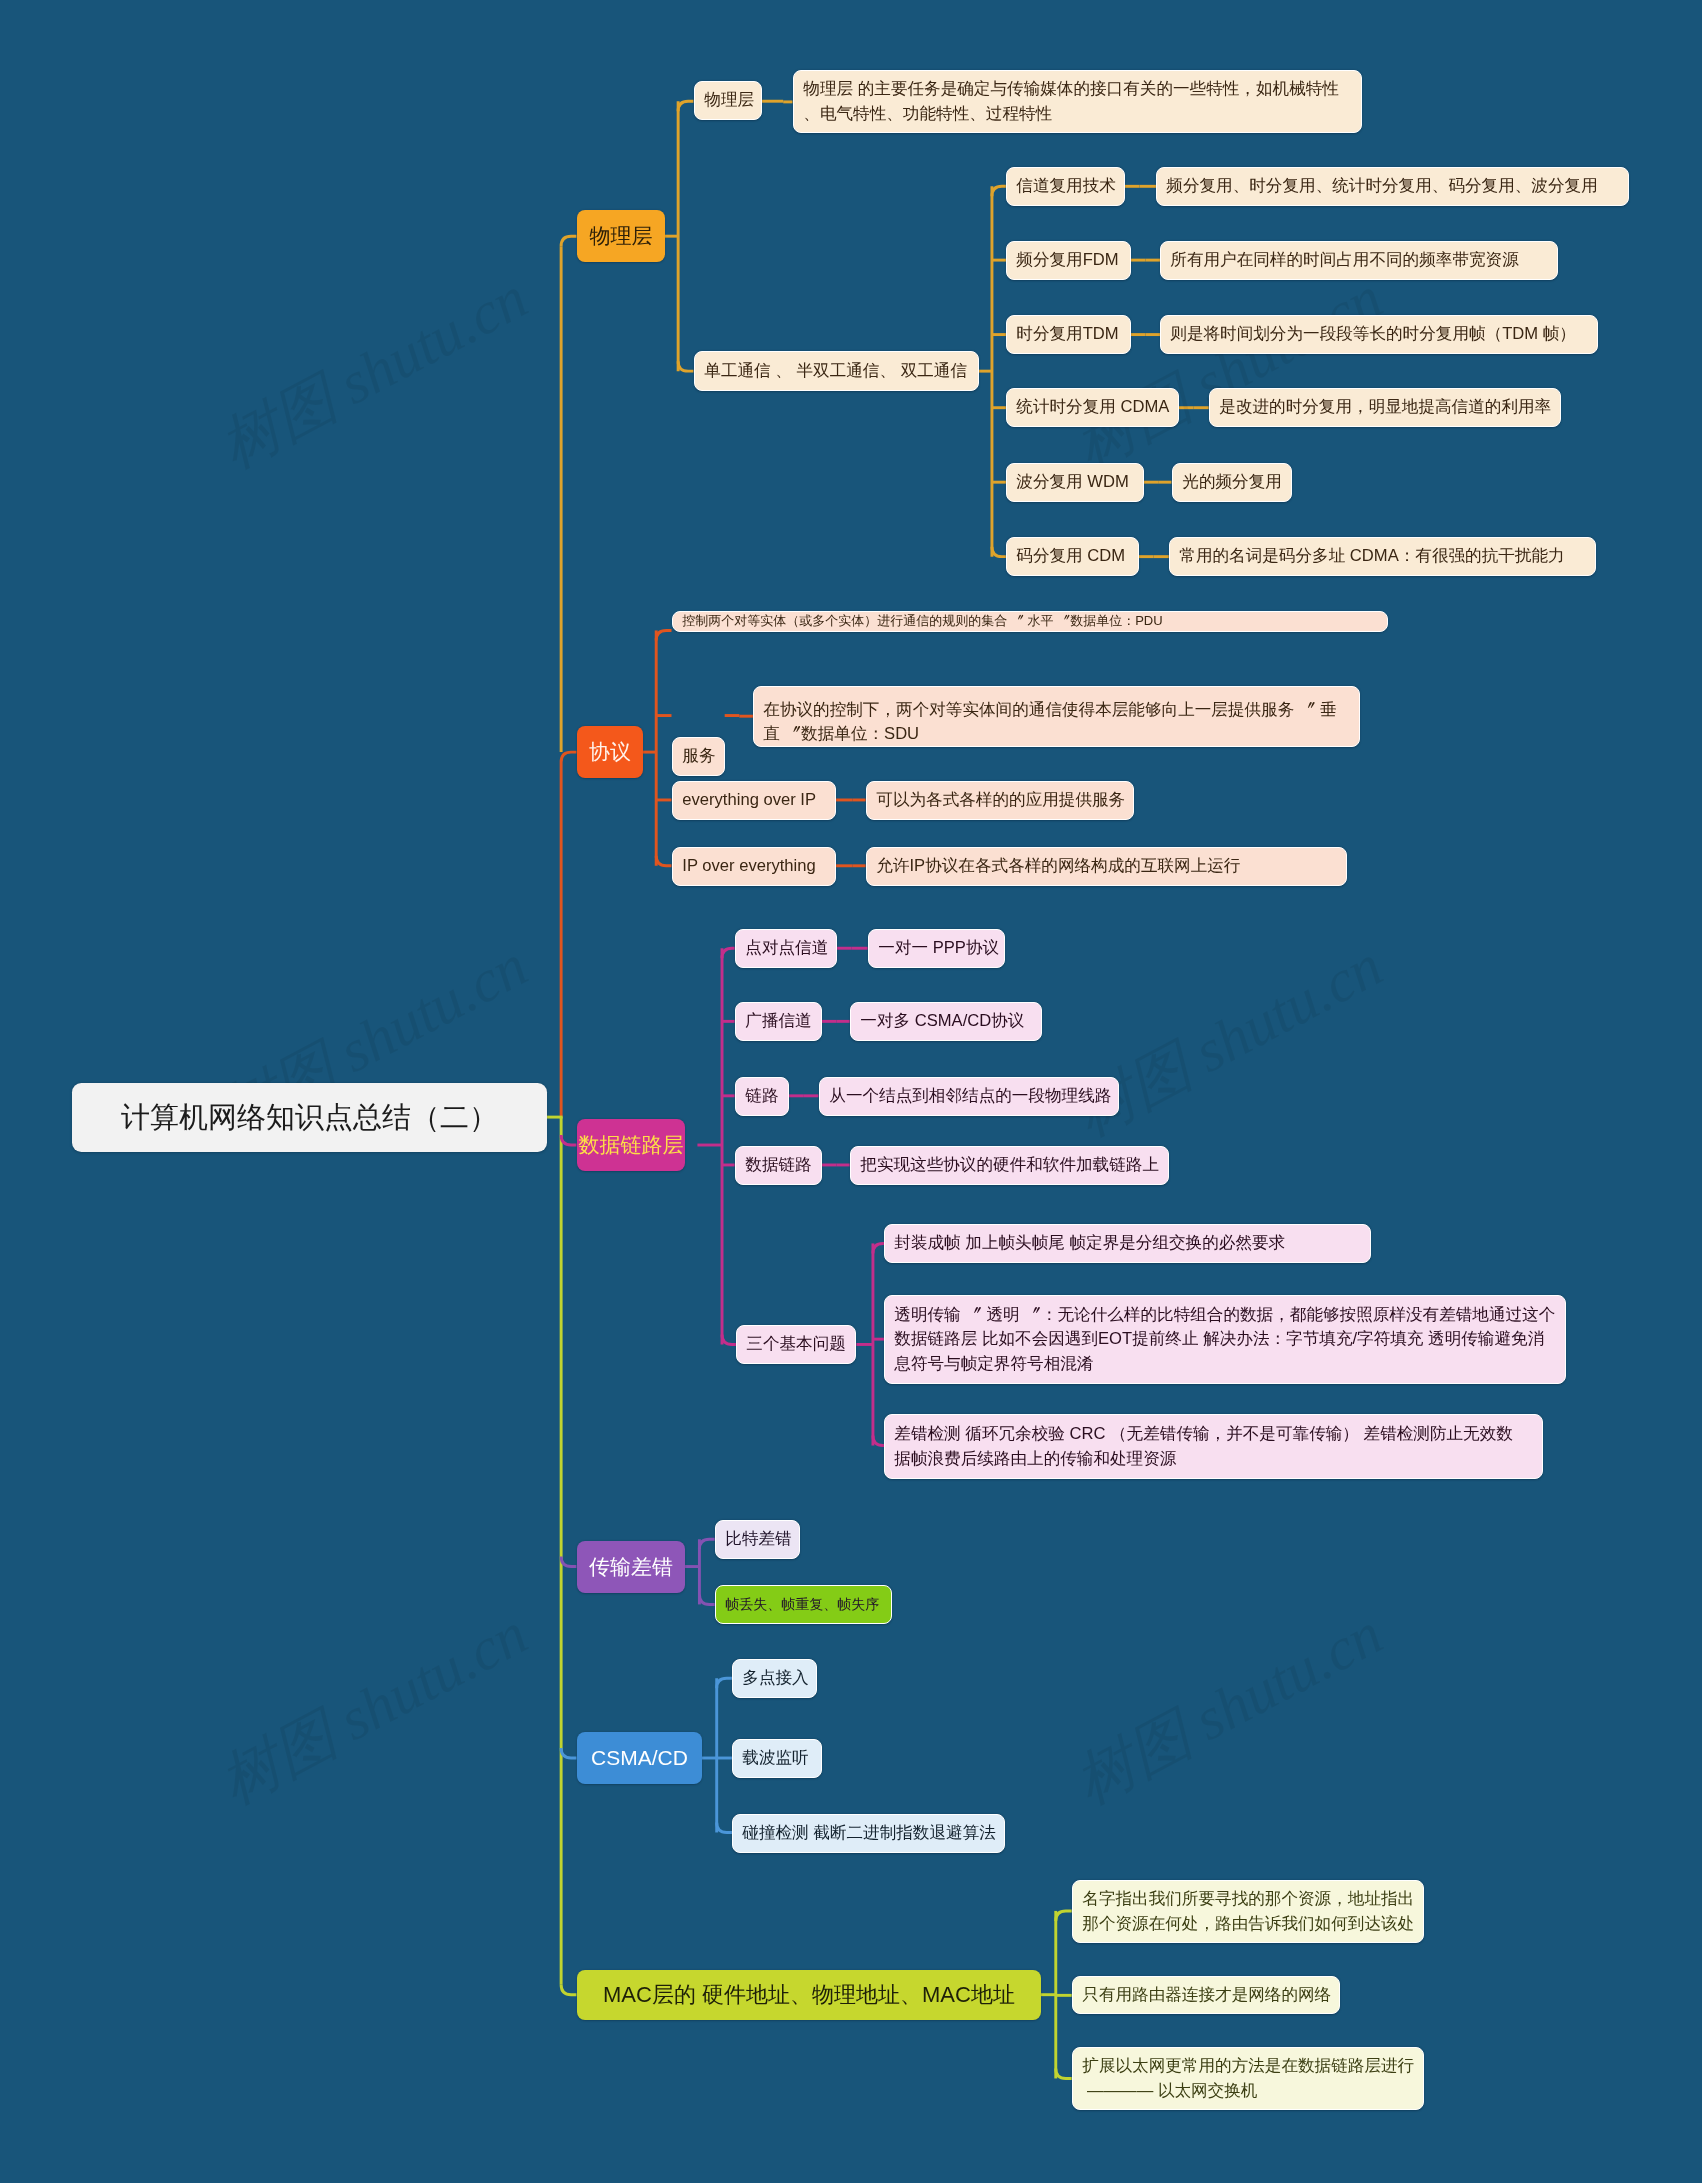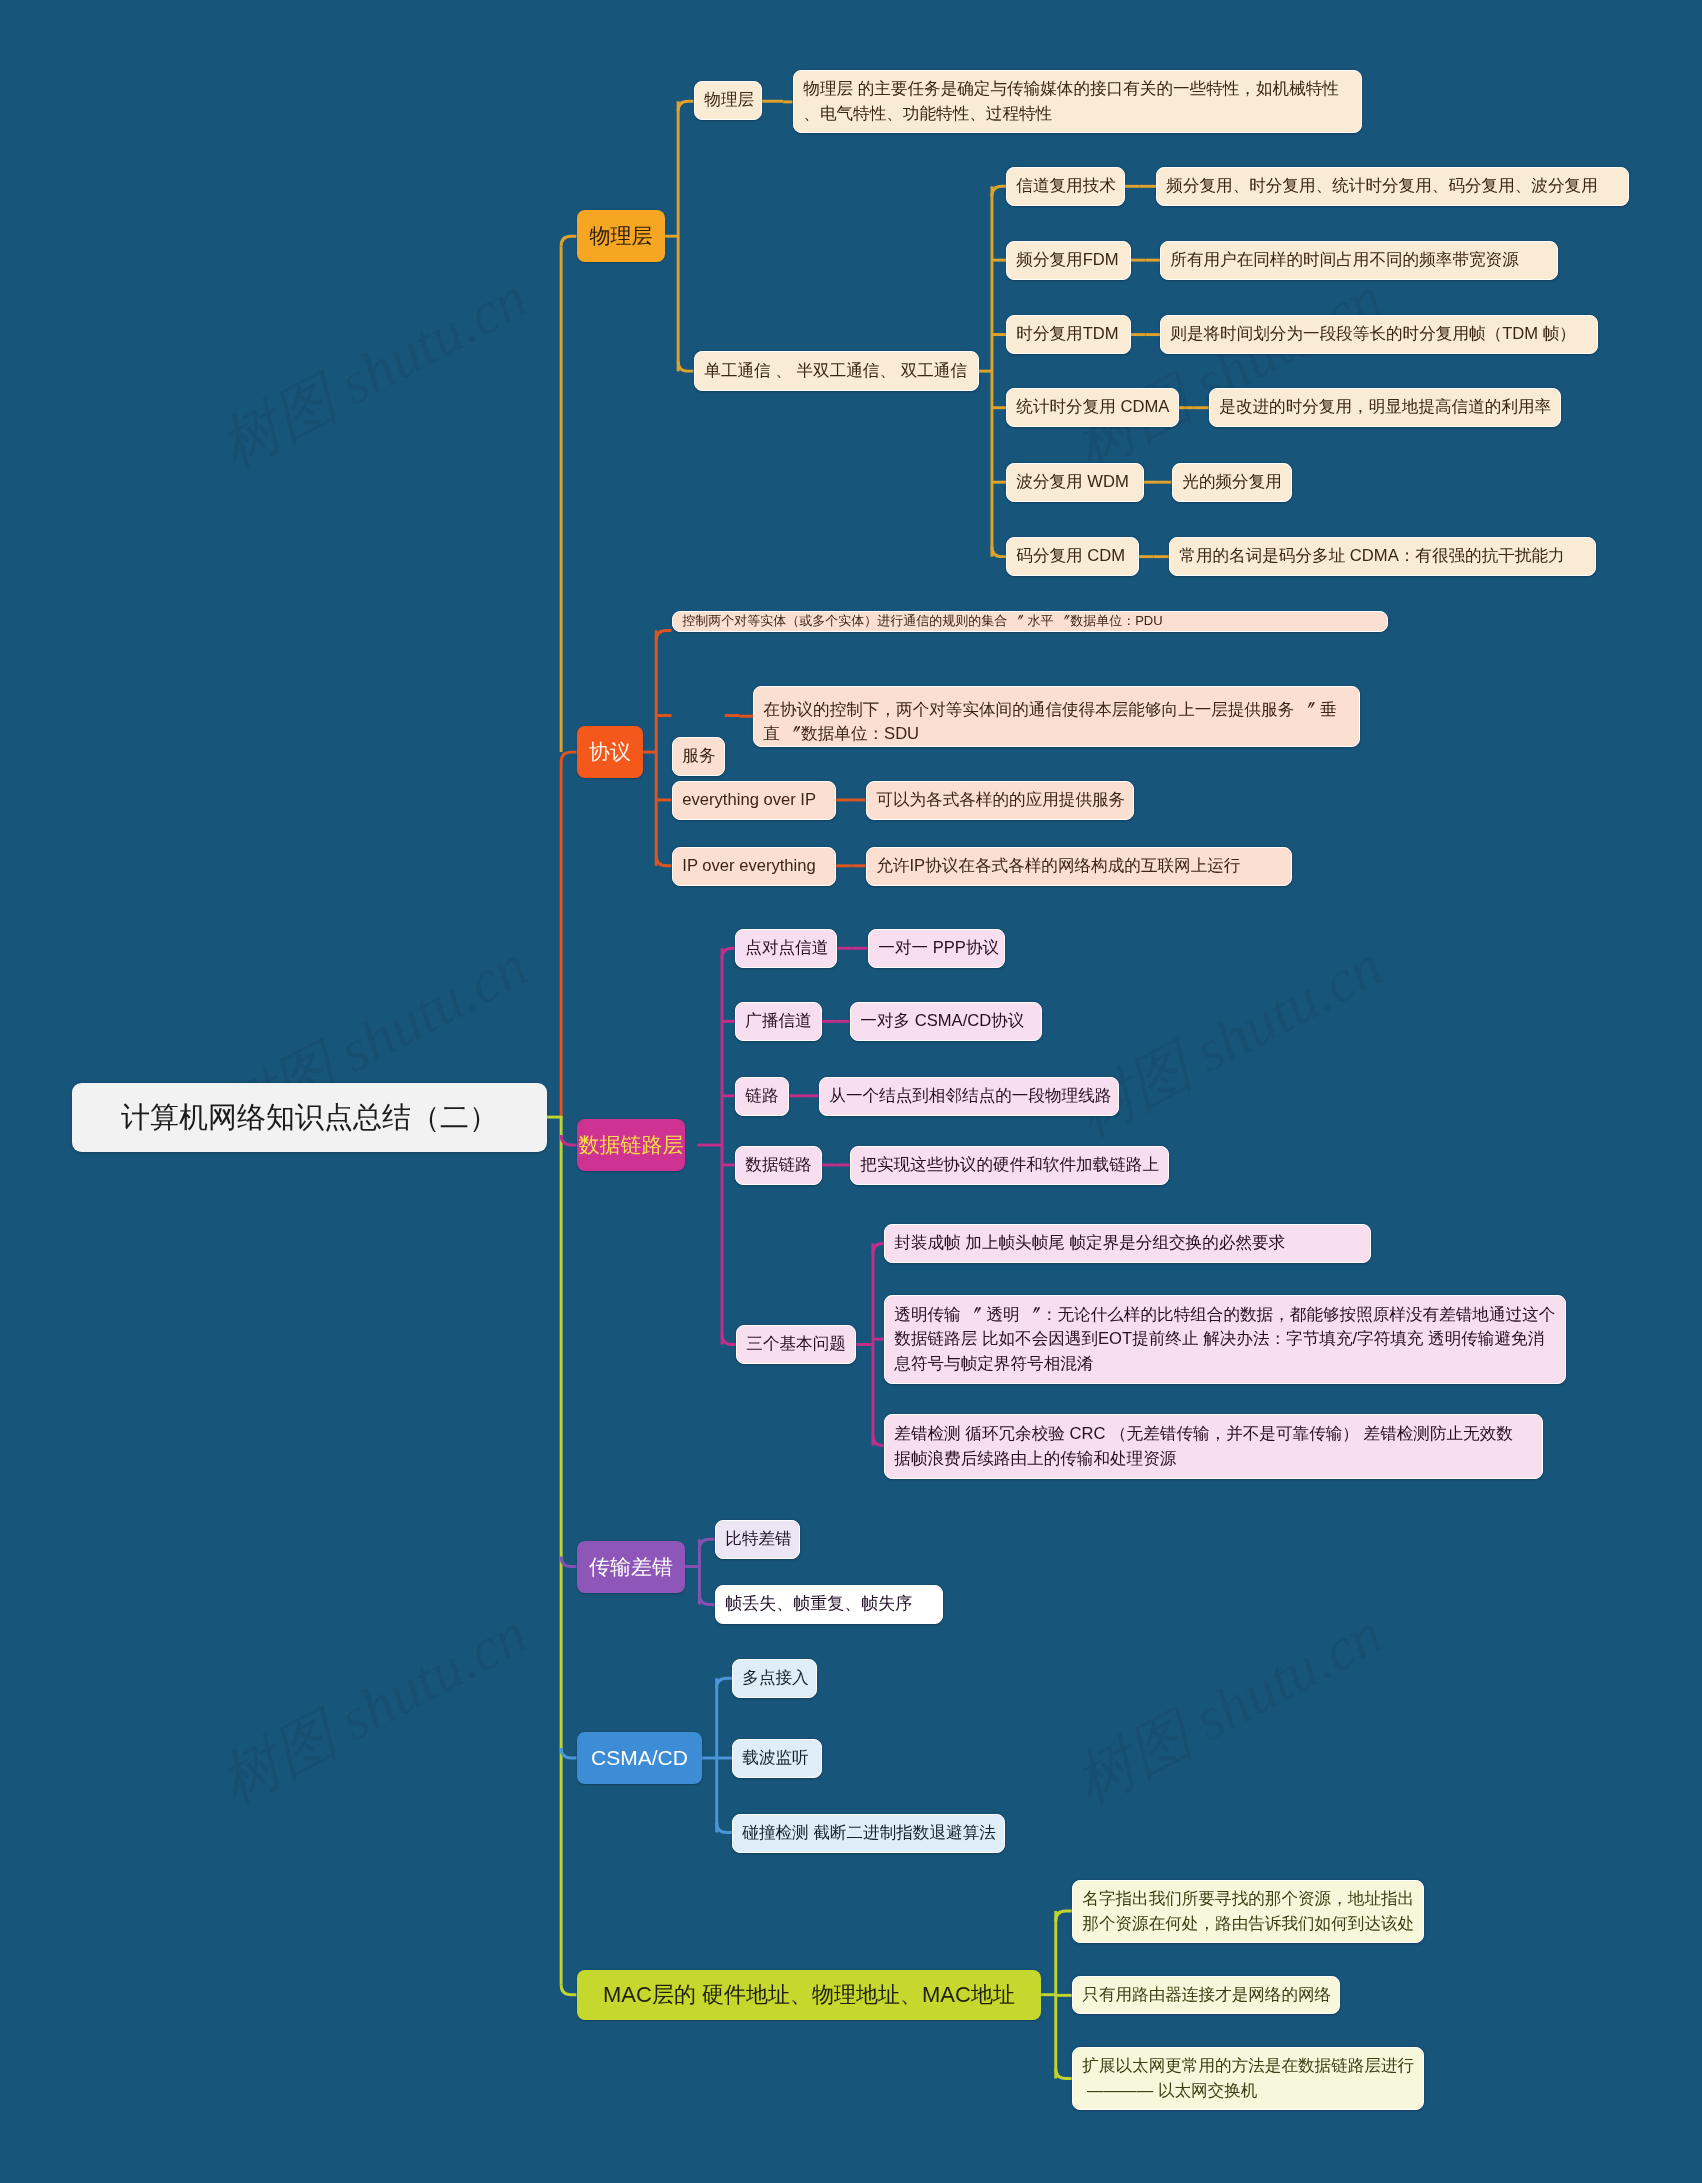--- a/index.html
+++ b/index.html
@@ -136,21 +136,21 @@
     <div class="node bnode" style="left:577px;top:726px;height:52px;font-size:21px;background:#F4581B;color:#FFF3EC;width:66px;">
       <span>协议</span>
     </div>
     <div class="node leaf" style="left:672px;top:611px;height:21px;font-size:13px;background:#FBE0D2;color:#3A2613;width:716px;border:1.3px solid #ffffff;"><span>控制两个对等实体（或多个实体）进行通信的规则的集合 〞 水平 〞数据单位：PDU</span></div>
     <div class="node leaf" style="left:672px;top:696px;height:39px;font-size:16.6px;background:#FBE0D2;color:#3A2613;width:53px;border:1.3px solid #ffffff;margin-top:41px;"><span>服务</span></div>
     <div class="node leaf" style="left:753px;top:686px;height:61px;font-size:16.6px;background:#FBE0D2;color:#3A2613;width:607px;border:1.3px solid #ffffff;align-items:flex-end;"><span>在协议的控制下，两个对等实体间的通信使得本层能够向上一层提供服务 〞 垂
 直 〞数据单位：SDU</span></div>
     <div class="node leaf" style="left:672px;top:781px;height:39px;font-size:16.6px;background:#FBE0D2;color:#3A2613;width:164px;border:1.3px solid #ffffff;"><span>everything over IP</span></div>
     <div class="node leaf" style="left:866px;top:781px;height:39px;font-size:16.6px;background:#FBE0D2;color:#3A2613;width:268px;border:1.3px solid #ffffff;"><span>可以为各式各样的的应用提供服务</span></div>
     <div class="node leaf" style="left:672px;top:847px;height:39px;font-size:16.6px;background:#FBE0D2;color:#3A2613;width:164px;border:1.3px solid #ffffff;"><span>IP over everything</span></div>
-    <div class="node leaf" style="left:866px;top:847px;height:39px;font-size:16.6px;background:#FBE0D2;color:#3A2613;width:426px;border:1.3px solid #ffffff;align-items:center;"><span>允许IP协议在各式各样的网络构成的互联网上运行</span></div>
+    <div class="node leaf" style="left:866px;top:847px;height:39px;font-size:16.6px;background:#FBE0D2;color:#3A2613;width:481px;border:1.3px solid #ffffff;align-items:center;"><span>允许IP协议在各式各样的网络构成的互联网上运行</span></div>
     <div class="node bnode" style="left:577px;top:1119px;height:52px;font-size:21px;background:#CE3293;color:#fde047;width:108px;">
       <span>数据链路层</span>
     </div>
     <div class="node leaf" style="left:735px;top:929px;height:39px;font-size:16.6px;background:#F8DFF0;color:#2A0D1F;width:102px;border:1.3px solid #ffffff;"><span>点对点信道</span></div>
     <div class="node leaf" style="left:868px;top:929px;height:39px;font-size:16.6px;background:#F8DFF0;color:#2A0D1F;width:137px;border:1.3px solid #ffffff;"><span>一对一 PPP协议</span></div>
     <div class="node leaf" style="left:735px;top:1002px;height:39px;font-size:16.6px;background:#F8DFF0;color:#2A0D1F;width:87px;border:1.3px solid #ffffff;"><span>广播信道</span></div>
     <div class="node leaf" style="left:850px;top:1002px;height:39px;font-size:16.6px;background:#F8DFF0;color:#2A0D1F;width:192px;border:1.3px solid #ffffff;"><span>一对多 CSMA/CD协议</span></div>
     <div class="node leaf" style="left:735px;top:1077px;height:39px;font-size:16.6px;background:#F8DFF0;color:#2A0D1F;width:54px;border:1.3px solid #ffffff;"><span>链路</span></div>
     <div class="node leaf" style="left:819px;top:1077px;height:39px;font-size:16.6px;background:#F8DFF0;color:#2A0D1F;width:300px;border:1.3px solid #ffffff;"><span>从一个结点到相邻结点的一段物理线路</span></div>
     <div class="node leaf" style="left:735px;top:1146px;height:39px;font-size:16.6px;background:#F8DFF0;color:#2A0D1F;width:87px;border:1.3px solid #ffffff;"><span>数据链路</span></div>
@@ -159,21 +159,21 @@
     <div class="node leaf" style="left:884px;top:1224px;height:39px;font-size:16.6px;background:#F8DFF0;color:#2A0D1F;width:487px;border:1.3px solid #ffffff;"><span>封装成帧 加上帧头帧尾 帧定界是分组交换的必然要求</span></div>
     <div class="node leaf" style="left:884px;top:1295px;height:89px;font-size:16.6px;background:#F8DFF0;color:#2A0D1F;width:682px;border:1.3px solid #ffffff;"><span>透明传输 〞 透明 〞：无论什么样的比特组合的数据，都能够按照原样没有差错地通过这个
 数据链路层 比如不会因遇到EOT提前终止 解决办法：字节填充/字符填充 透明传输避免消
 息符号与帧定界符号相混淆</span></div>
     <div class="node leaf" style="left:884px;top:1414px;height:65px;font-size:16.6px;background:#F8DFF0;color:#2A0D1F;width:659px;border:1.3px solid #ffffff;"><span>差错检测 循环冗余校验 CRC （无差错传输，并不是可靠传输） 差错检测防止无效数
 据帧浪费后续路由上的传输和处理资源</span></div>
     <div class="node bnode" style="left:577px;top:1541px;height:52px;font-size:21px;background:#8E56B8;color:#FFFFFF;width:108px;">
       <span>传输差错</span>
     </div>
     <div class="node leaf" style="left:715px;top:1520px;height:39px;font-size:16.6px;background:#ECE5F4;color:#20132A;width:85px;border:1.3px solid #ffffff;"><span>比特差错</span></div>
-    <div class="node leaf" style="left:715px;top:1585px;height:39px;font-size:17px;background:#ffffff;color:#20132A;width:228px;border:1.3px solid #ffffff;"><span>帧丢失、帧重复、帧失序</span></div>
+    <div class="node leaf" style="left:715px;top:1585px;height:39px;font-size:14px;background:#84cc16;color:#20132A;width:177px;border:1.3px solid #ffffff;"><span>帧丢失、帧重复、帧失序</span></div>
     <div class="node bnode" style="left:577px;top:1732px;height:52px;font-size:21px;background:#3D8DD6;color:#FFFFFF;width:125px;">
       <span>CSMA/CD</span>
     </div>
     <div class="node leaf" style="left:732px;top:1659px;height:39px;font-size:16.6px;background:#DFEDF8;color:#13222E;width:85px;border:1.3px solid #ffffff;"><span>多点接入</span></div>
     <div class="node leaf" style="left:732px;top:1739px;height:39px;font-size:16.6px;background:#DFEDF8;color:#13222E;width:90px;border:1.3px solid #ffffff;"><span>载波监听</span></div>
     <div class="node leaf" style="left:732px;top:1814px;height:39px;font-size:16.6px;background:#DFEDF8;color:#13222E;width:273px;border:1.3px solid #ffffff;"><span>碰撞检测 截断二进制指数退避算法</span></div>
     <div class="node bnode" style="left:577px;top:1970px;height:50px;font-size:22px;background:#C6D72E;color:#1E2008;width:464px;">
       <span>MAC层的 硬件地址、物理地址、MAC地址</span>
     </div>
     <div class="node leaf" style="left:1072px;top:1880px;height:63px;font-size:16.6px;background:#F7F7DC;color:#3B3E12;width:352px;border:1.3px solid #ffffff;"><span>名字指出我们所要寻找的那个资源，地址指出

